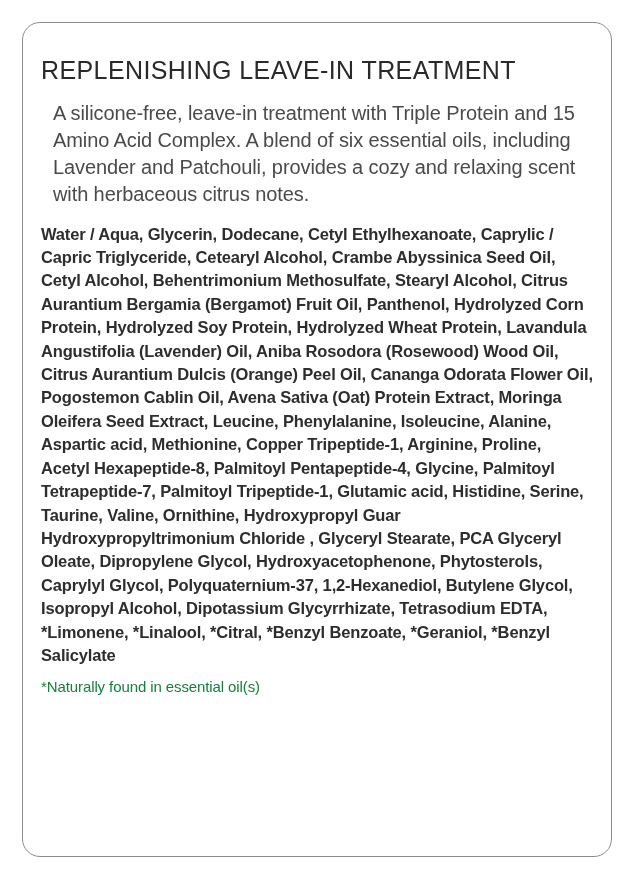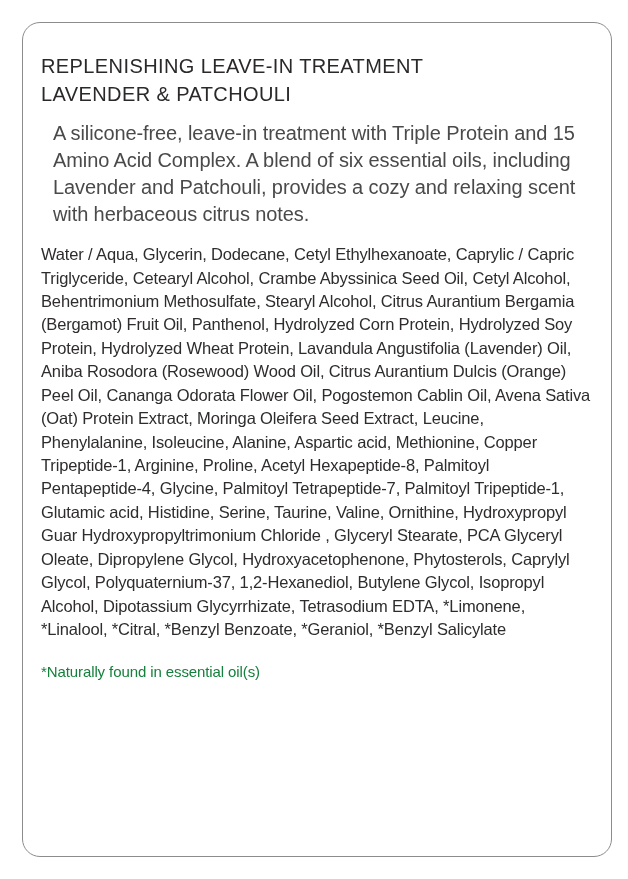--- a/index.html
+++ b/index.html
@@ -22,61 +22,60 @@
     right: 16px;
     bottom: 22px;
     border: 1px solid #8c8c8c;
     border-radius: 18px;
     box-sizing: border-box;
     padding: 30px 18px 0 18px;
     background: #ffffff;
   }
   .title {
     margin: 0 0 12px 0;
-    font-size: 20px;
+    font-size: 25px;
     font-weight: 400;
     letter-spacing: 0.4px;
     line-height: 1.38;
     color: #2b2829;
   }
   .title-line {
     display: block;
     white-space: nowrap;
   }
   .description {
     margin: 0 0 15px 12px;
     font-size: 20px;
     font-weight: 400;
     line-height: 1.35;
     letter-spacing: -0.1px;
     color: #4a4a4a;
   }
   .ingredients {
-    margin: 0 0 20px 0;
+    margin: 0 0 8px 0;
     font-size: 16.5px;
-    font-weight: 400;
+    font-weight: 700;
     line-height: 1.42;
     letter-spacing: -0.15px;
     color: #2e2c2d;
   }
   .footnote {
     margin: 0;
     font-size: 15px;
     font-weight: 400;
     line-height: 1.4;
     letter-spacing: -0.1px;
     color: #15803d;
   }
 </style>
 </head>
 <body>
 
 <div class="page">
   <div class="label-card">
     <h1 class="title">
       <span class="title-line">REPLENISHING LEAVE-IN TREATMENT</span>
-      <span class="title-line">LAVENDER &amp; PATCHOULI</span>
     </h1>
     <p class="description">A silicone-free, leave-in treatment with Triple Protein and 15 Amino Acid Complex. A blend of six essential oils, including Lavender and Patchouli, provides a cozy and relaxing scent with herbaceous citrus notes.</p>
     <p class="ingredients">Water / Aqua, Glycerin, Dodecane, Cetyl Ethylhexanoate, Caprylic / Capric Triglyceride, Cetearyl Alcohol, Crambe Abyssinica Seed Oil, Cetyl Alcohol, Behentrimonium Methosulfate, Stearyl Alcohol, Citrus Aurantium Bergamia (Bergamot) Fruit Oil, Panthenol, Hydrolyzed Corn Protein, Hydrolyzed Soy Protein, Hydrolyzed Wheat Protein, Lavandula Angustifolia (Lavender) Oil, Aniba Rosodora (Rosewood) Wood Oil, Citrus Aurantium Dulcis (Orange) Peel Oil, Cananga Odorata Flower Oil, Pogostemon Cablin Oil, Avena Sativa (Oat) Protein Extract, Moringa Oleifera Seed Extract, Leucine, Phenylalanine, Isoleucine, Alanine, Aspartic acid, Methionine, Copper Tripeptide-1, Arginine, Proline, Acetyl Hexapeptide-8, Palmitoyl Pentapeptide-4, Glycine, Palmitoyl Tetrapeptide-7, Palmitoyl Tripeptide-1, Glutamic acid, Histidine, Serine, Taurine, Valine, Ornithine, Hydroxypropyl Guar Hydroxypropyltrimonium Chloride , Glyceryl Stearate, PCA Glyceryl Oleate, Dipropylene Glycol, Hydroxyacetophenone, Phytosterols, Caprylyl Glycol, Polyquaternium-37, 1,2-Hexanediol, Butylene Glycol, Isopropyl Alcohol, Dipotassium Glycyrrhizate, Tetrasodium EDTA, *Limonene, *Linalool, *Citral, *Benzyl Benzoate, *Geraniol, *Benzyl Salicylate</p>
     <p class="footnote">*Naturally found in essential oil(s)</p>
   </div>
 </div>
 
 </body></html>

